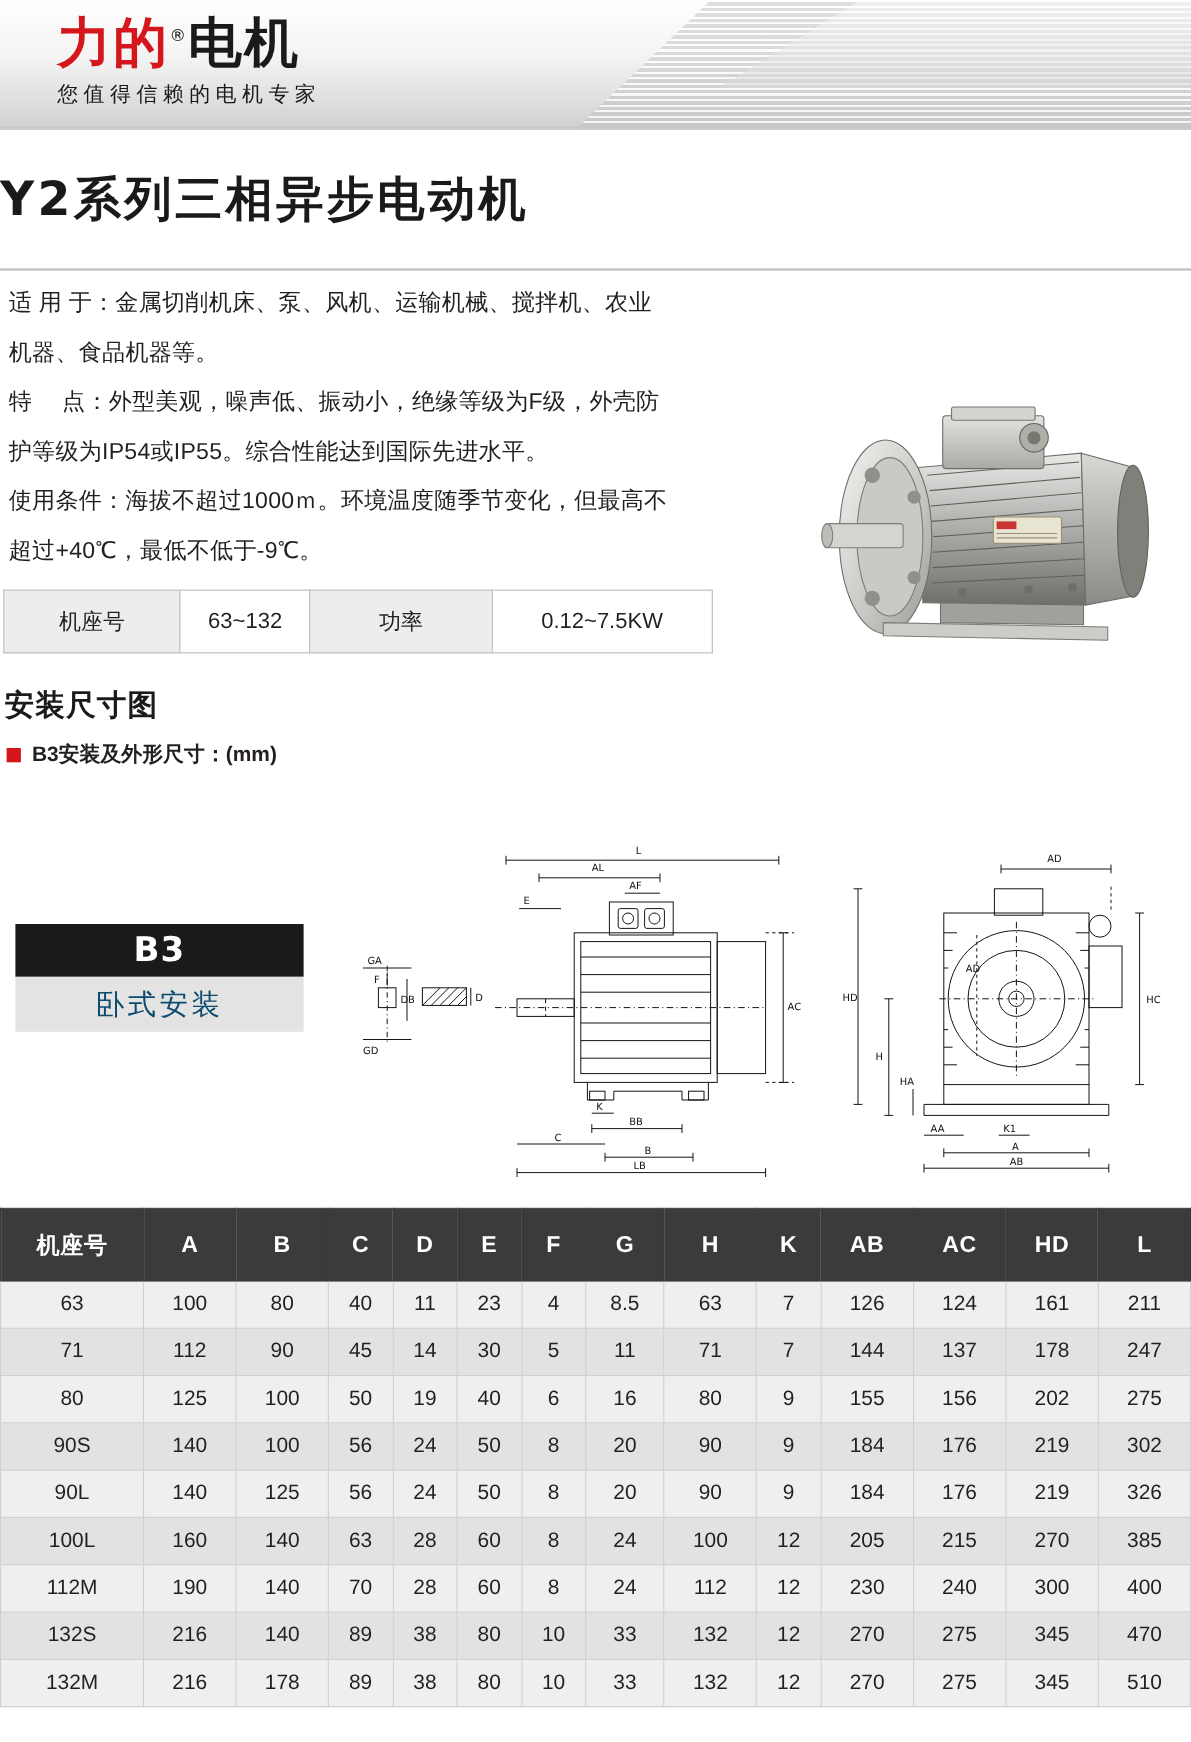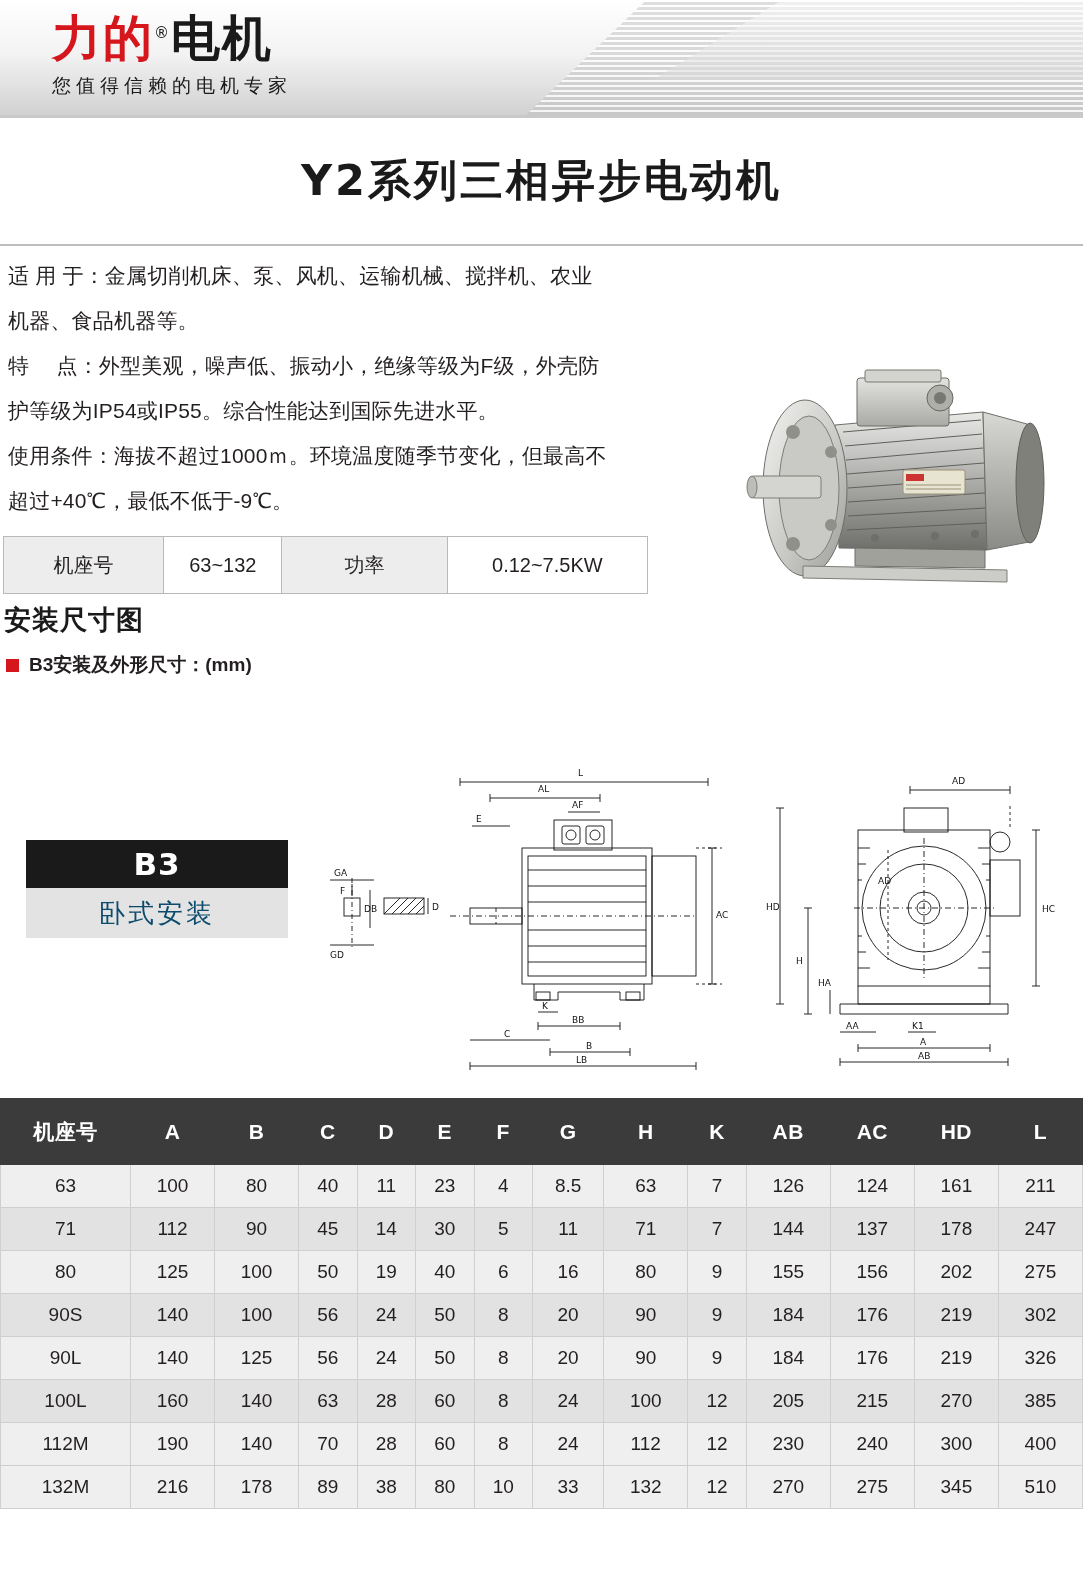--- a/index.html
+++ b/index.html
@@ -73,21 +73,21 @@
   .header-rule {
     position: absolute;
     left: 0; bottom: 0;
     width: 1083px; height: 3px;
     background: #c9c9c9;
   }
 
   
   .title-wrap {
     margin-top: 34px;
-    text-align: center;
+    text-align: left;
   }
   .page-title {
     font-family: "DejaVu Sans", sans-serif;
     font-size: 43px;
     font-weight: bold;
     letter-spacing: 3px;
     color: #1a1a1a;
   }
   .title-divider {
     margin: 34px 0 0 0;
@@ -133,21 +133,21 @@
   .motor-photo {
     position: absolute;
     right: 18px;
     top: 320px;
     width: 330px;
     height: 290px;
   }
 
   
   .section-head {
-    margin: 8px 0 0 4px;
+    margin: 29px 0 0 4px;
     font-size: 27px;
     font-weight: bold;
     color: #1a1a1a;
     letter-spacing: 1px;
   }
   .bullet-line {
     margin: 14px 0 0 6px;
     font-size: 19px;
     color: #231f20;
     display: flex;
@@ -160,21 +160,20 @@
     background: #d5161c;
     display: inline-block;
   }
 
   
   .b3-badge {
     position: absolute;
     left: 14px;
     top: 840px;
     width: 262px;
-    margin-left: 12px;
   }
   .b3-top {
     background: #1a1a1a;
     color: #ffffff;
     height: 48px;
     display: flex;
     align-items: center;
     justify-content: center;
     font-family: "DejaVu Sans", sans-serif;
     font-size: 31px;
@@ -632,20 +631,36 @@
       <td>60</td>
       <td>8</td>
       <td>24</td>
       <td>112</td>
       <td>12</td>
       <td>230</td>
       <td>240</td>
       <td>300</td>
       <td>400</td>
     </tr>
+    <tr class="alt">
+      <td class="first-col">132S</td>
+      <td>216</td>
+      <td>140</td>
+      <td>89</td>
+      <td>38</td>
+      <td>80</td>
+      <td>10</td>
+      <td>33</td>
+      <td>132</td>
+      <td>12</td>
+      <td>270</td>
+      <td>275</td>
+      <td>345</td>
+      <td>470</td>
+    </tr>
     <tr>
       <td class="first-col">132M</td>
       <td>216</td>
       <td>178</td>
       <td>89</td>
       <td>38</td>
       <td>80</td>
       <td>10</td>
       <td>33</td>
       <td>132</td>

